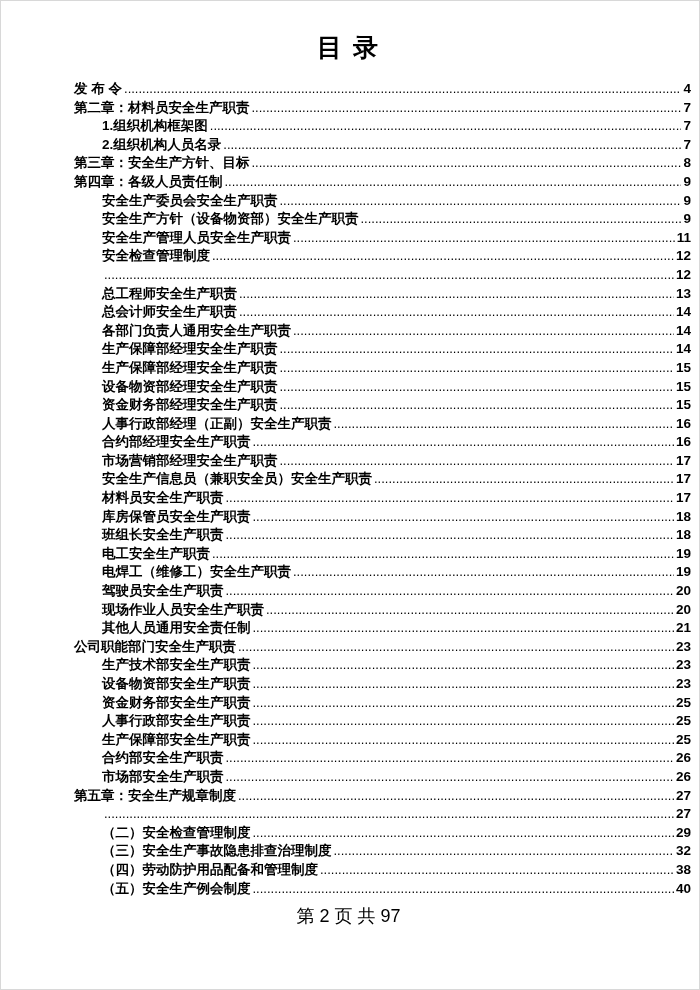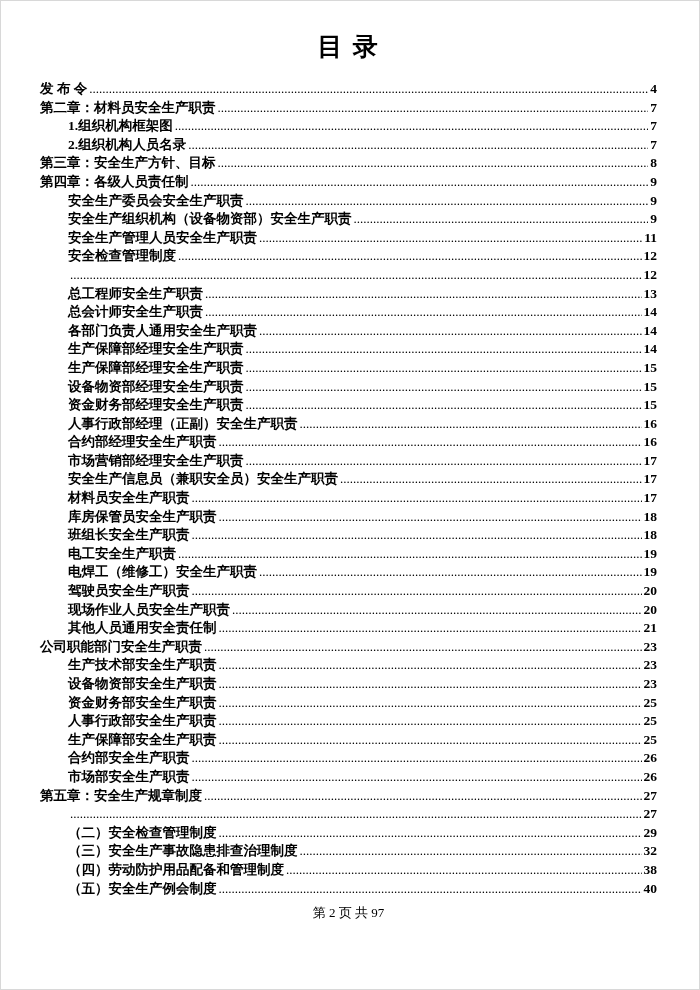--- a/index.html
+++ b/index.html
@@ -10,34 +10,35 @@
     background: #b9b9b9;
     overflow: hidden;
   }
   .doc {
     position: relative;
     width: 700px;
     height: 990px;
     background: #ffffff;
     box-sizing: border-box;
     padding: 32px 43px 0 40px;
-    font-family: Liberation Serif, serif;
+    font-family: Liberation Sans, sans-serif;
     color: #000000;
     box-shadow: inset 0 0 0 1px #d8d8d8;
   }
   .title {
     margin: 0 0 18px 0;
     text-align: center;
     font-size: 25px;
     font-weight: bold;
     letter-spacing: 2px;
     line-height: 30px;
   }
   .toc {
     width: 100%;
+    margin-left: 34px;
   }
   .row {
     display: flex;
     align-items: baseline;
     height: 18.6px;
     font-size: 13.5px;
     font-weight: bold;
     line-height: 18.6px;
   }
   .row.lvl1 {
@@ -58,21 +59,21 @@
   .dots::after {
     content: "......................................................................................................................................................................................................................";
   }
   .pagenum {
     white-space: nowrap;
     font-weight: bold;
   }
   .footer {
     margin-top: 6px;
     text-align: center;
-    font-size: 13px;
+    font-size: 18px;
     font-weight: normal;
   }
 </style>
 </head>
 <body>
 
 <div class="doc">
   <h1 class="title">目  录</h1>
   <div class="toc" id="toc">
       <div class="row lvl0">
@@ -104,21 +105,21 @@
         <span class="label">第四章：各级人员责任制</span>
         <span class="dots"></span>
         <span class="pagenum">9</span>
       </div>
       <div class="row lvl1">
         <span class="label">安全生产委员会安全生产职责</span>
         <span class="dots"></span>
         <span class="pagenum">9</span>
       </div>
       <div class="row lvl1">
-        <span class="label">安全生产组织机构（设备物资部）安全生产职责</span>
+        <span class="label">安全生产方针（设备物资部）安全生产职责</span>
         <span class="dots"></span>
         <span class="pagenum">9</span>
       </div>
       <div class="row lvl1">
         <span class="label">安全生产管理人员安全生产职责</span>
         <span class="dots"></span>
         <span class="pagenum">11</span>
       </div>
       <div class="row lvl1">
         <span class="label">安全检查管理制度</span>

